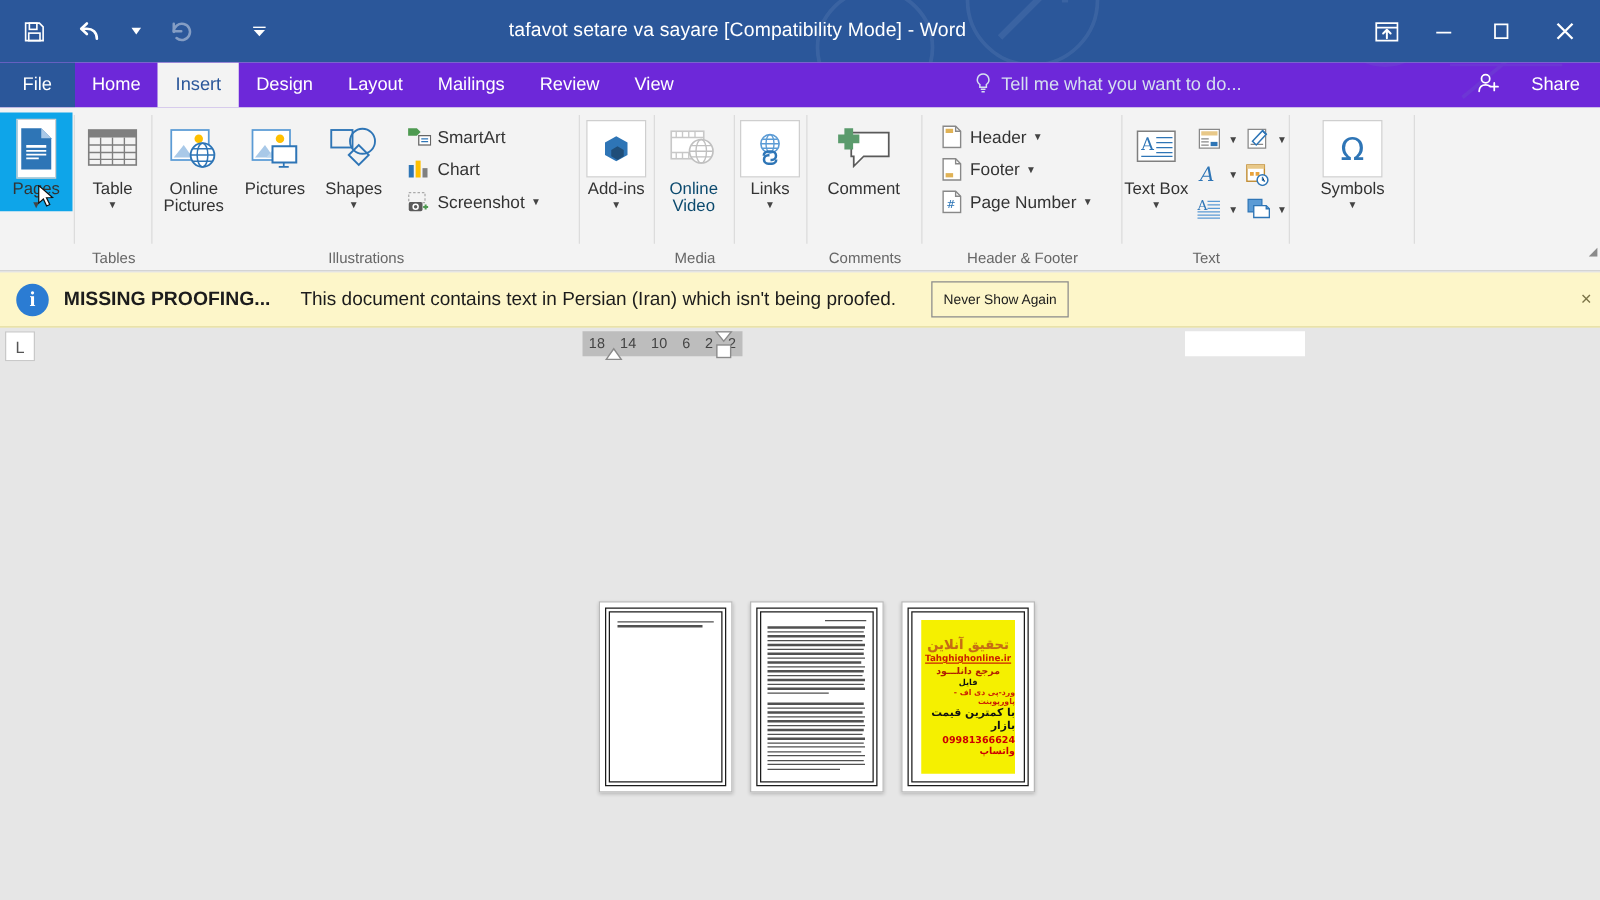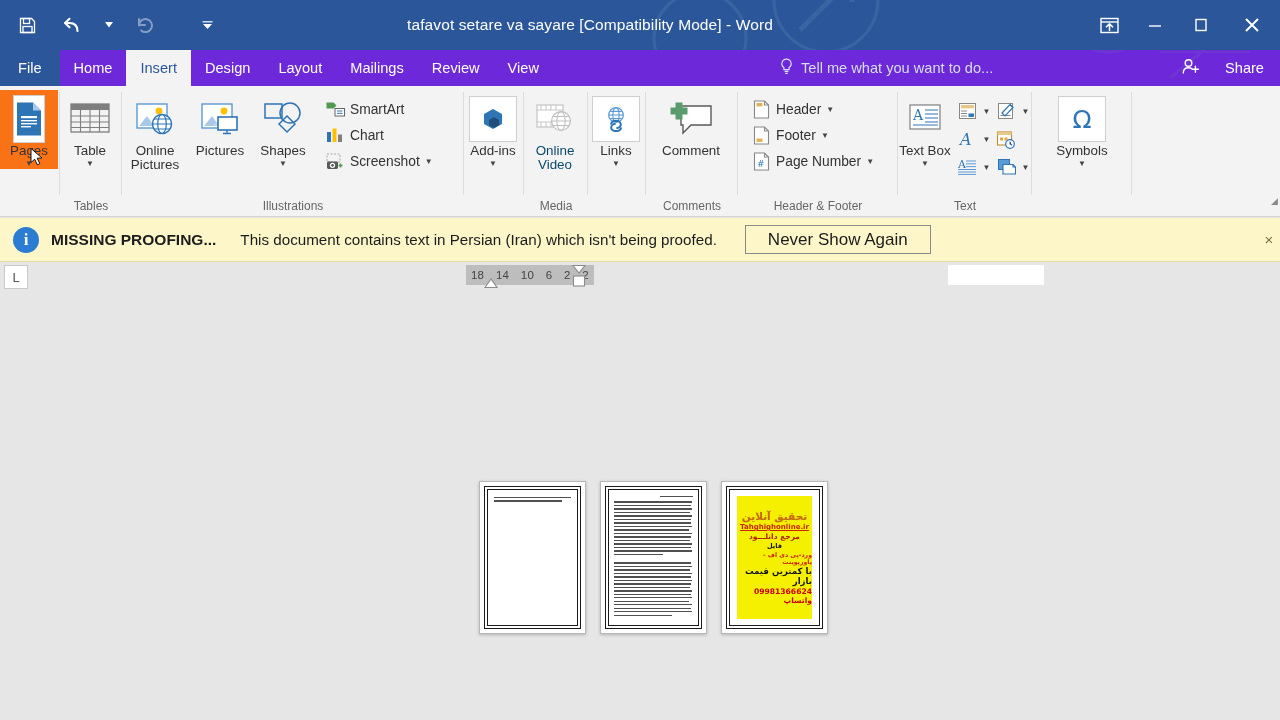--- a/index.html
+++ b/index.html
@@ -91,21 +91,21 @@
   .bigbtn {
     width: 62px; display: flex; flex-direction: column; align-items: center;
     padding-top: 6px; cursor: default;
   }
   .bigbtn .icon { height: 46px; display: flex; align-items: center; justify-content: center; }
   .bigbtn .lbl {
     font-size: 13.4px; color: #333; text-align: center; line-height: 14px;
     margin-top: 2px;
   }
   .bigbtn .caret { font-size: 8px; color: #444; line-height: 10px; margin-top: 1px; }
-  .bigbtn.hover { background: #f97316; }
+  .bigbtn.hover { background: #0ea5e9; }
   .bigbtn.hover .icon { outline: 1px solid #cfcfcf; background: #fff; }
   .bigbtn.dim .lbl, .bigbtn.dim .caret { color: #0c4a6e; }
 
   .iconbox {
     width: 48px; height: 44px; display: flex; align-items: center; justify-content: center;
     border: 1px solid transparent;
   }
   .iconbox.framed { border-color: #cfcfcf; background: #fff; }
 
   .smallbtn {
@@ -129,22 +129,22 @@
   }
   .msg-info {
     width: 26px; height: 26px; border-radius: 50%; background: #2b7cd3;
     color: #fff; display: flex; align-items: center; justify-content: center;
     font-size: 17px; font-weight: bold; font-family: "Liberation Serif", serif;
     margin-left: 13px; flex: none;
   }
   .msg-title { margin-left: 12px; font-size: 15.5px; font-weight: bold; color: #1c1c1c; white-space: nowrap; }
   .msg-text { margin-left: 24px; font-size: 15.2px; color: #1c1c1c; white-space: nowrap; }
   .msg-btn {
-    margin-left: 28px; height: 29px; padding: 0 22px; background: #fdf6c9;
-    border: 1px solid #8a8a8a; font-size: 17px; color: #1c1c1c;
+    margin-left: 28px; height: 29px; padding: 0 9px; background: #fdf6c9;
+    border: 1px solid #8a8a8a; font-size: 11px; color: #1c1c1c;
     display: flex; align-items: center; white-space: nowrap;
     font-family: "Liberation Sans", sans-serif;
   }
   .msg-close {
     position: absolute; right: 2px; top: 12px; width: 18px; height: 18px;
     color: #7a7347; font-size: 15px; display: flex; align-items: center; justify-content: center;
   }
 
   
   .h-ruler {

